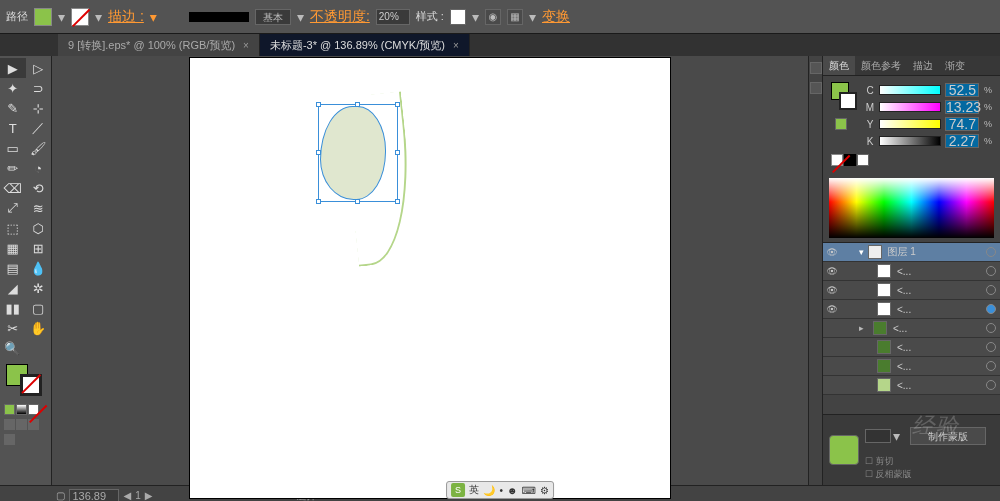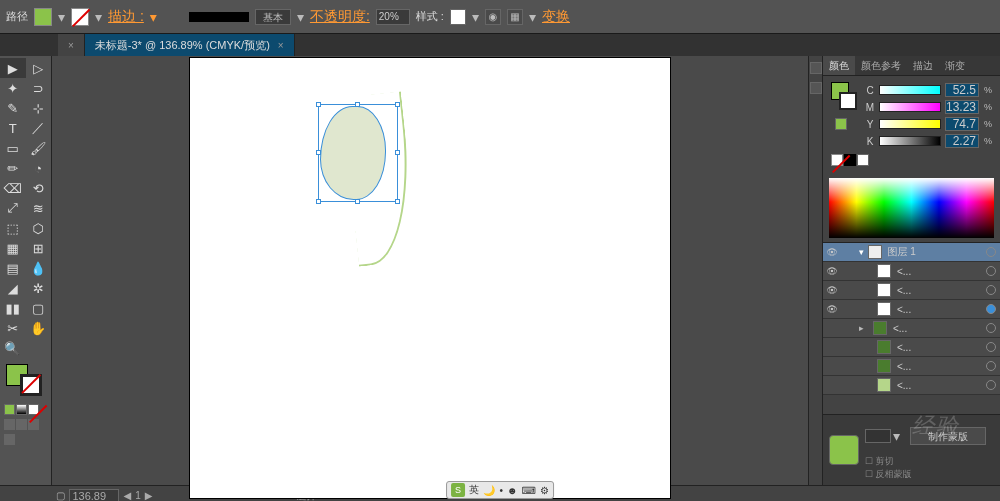--- a/index.html
+++ b/index.html
@@ -9,21 +9,21 @@
 .swatch-fill{width:18px;height:18px;background:#8bc34a;border:1px solid #888}
 .swatch-none{width:18px;height:18px;background:#fff;border:1px solid #888;position:relative}
 .swatch-none::after{content:'';position:absolute;width:24px;height:1.5px;background:#d00;top:8px;left:-3px;transform:rotate(-45deg)}
 .link-orange{color:#ff9933;font-size:14px;text-decoration:underline}
 .stroke-preview{width:60px;height:10px;background:#000}
 .stroke-drop{width:36px;height:16px;background:#3a3a3a;border:1px solid #666;font-size:10px;text-align:center;padding-top:1px}
 .num-input{width:34px;height:16px;background:#3a3a3a;border:1px solid #666;color:#ccc;font-size:10px;padding:0 2px}
 .tiny-icon{width:16px;height:16px;background:#4a4a4a;border:1px solid #666;display:flex;align-items:center;justify-content:center;font-size:10px}
 .doc-tabs{height:22px;background:#323232;display:flex;align-items:flex-end;padding-left:58px;gap:0}
 .doc-tab{height:22px;padding:4px 10px;font-size:11px;color:#aaa;background:#434343;border-right:1px solid #222;display:flex;align-items:center;gap:8px}
-.doc-tab.active{background:#0c4a6e;color:#ddd}
+.doc-tab.active{background:#0f172a;color:#ddd}
 .tab-close{font-size:10px;color:#999}
 .main-row{display:flex;height:calc(100% - 56px - 16px)}
 .toolbox{width:52px;background:#535353;border-right:1px solid #222;padding-top:2px}
 .tool-row{display:flex;height:20px}
 .tool{width:26px;height:20px;display:flex;align-items:center;justify-content:center;color:#ddd;font-size:13px}
 .tool.sel{background:#3a3a3a}
 .fill-stroke{position:relative;height:36px;margin:6px 6px 2px}
 .fs-fill{position:absolute;width:22px;height:22px;background:#8bc34a;border:1px solid #000;top:0;left:0}
 .fs-stroke{position:absolute;width:22px;height:22px;background:#fff;border:3px solid #222;top:10px;left:14px}
 .fs-stroke::after{content:'';position:absolute;width:26px;height:1.5px;background:#d00;top:6px;left:-5px;transform:rotate(-45deg)}
@@ -36,21 +36,21 @@
 .handle{position:absolute;width:5px;height:5px;background:#fff;border:1px solid #3a8fd9}
 .egg{position:absolute;left:130px;top:48px;width:66px;height:94px;background:#e0e7cf;border:1px solid #3a8fd9;border-radius:50% 44% 46% 52%/58% 48% 52% 44%}
 .rpanel{width:178px;background:#434343;border-left:1px solid #222;display:flex;flex-direction:column}
 .rp-tabrow{height:20px;display:flex;background:#373737;border-bottom:1px solid #222}
 .rp-tab{padding:3px 6px;font-size:10px;color:#aaa}
 .rp-tab.active{background:#4a4a4a;color:#ddd}
 .color-section{padding:6px 8px 4px;background:#434343}
 .cmyk-row{display:flex;align-items:center;height:16px;gap:4px;margin-bottom:1px}
 .cmyk-lbl{width:10px;font-size:10px;color:#ccc;text-align:center}
 .cmyk-slider{flex:1;height:10px;position:relative;border:1px solid #222}
-.cmyk-val{width:34px;height:14px;background:#0c4a6e;border:1px solid #666;color:#ccc;font-size:12px;text-align:right;padding-right:2px;line-height:12px}
+.cmyk-val{width:34px;height:14px;background:#0369a1;border:1px solid #666;color:#ccc;font-size:14px;text-align:right;padding-right:2px;line-height:12px}
 .pct{font-size:9px;margin-left:1px}
 .fs-small{display:flex;gap:1px;margin:4px 0}
 .fs-small div{width:12px;height:12px}
 .spectrum{height:60px;margin:4px 6px;background:linear-gradient(to bottom,#fff 0%,transparent 40%,#000 100%),linear-gradient(to right,#ff0000,#ffff00,#00ff00,#00ffff,#0000ff,#ff00ff,#ff0000)}
 .layer-section{flex:1;background:#434343;border-top:1px solid #222}
 .layer-row{height:19px;display:flex;align-items:center;background:#4a4a4a;border-bottom:1px solid #333;padding:0 2px;gap:4px}
 .layer-row.header{background:#5e7fa3;color:#fff}
 .eye{width:14px;text-align:center;font-size:9px;color:#ccc}
 .lock{width:12px}
 .lthumb{width:14px;height:14px;background:#fff;border:1px solid #666;display:flex;align-items:center;justify-content:center;font-size:8px}
@@ -89,20 +89,21 @@
   <div class="tiny-icon" style="background:#fff"></div>
   <span style="font-size:14px">▾</span>
   <div class="tiny-icon">◉</div>
   <div class="tiny-icon">▦</div>
   <span style="font-size:14px">▾</span>
   <span class="link-orange">变换</span>
 </div>
 
 <div class="doc-tabs">
   <div class="doc-tab">
+    <span>9 [转换].eps* @ 100% (RGB/预览)</span>
     <span class="tab-close">×</span>
   </div>
   <div class="doc-tab active">
     <span>未标题-3* @ 136.89% (CMYK/预览)</span>
     <span class="tab-close">×</span>
   </div>
 </div>
 
 <div class="main-row">
 

